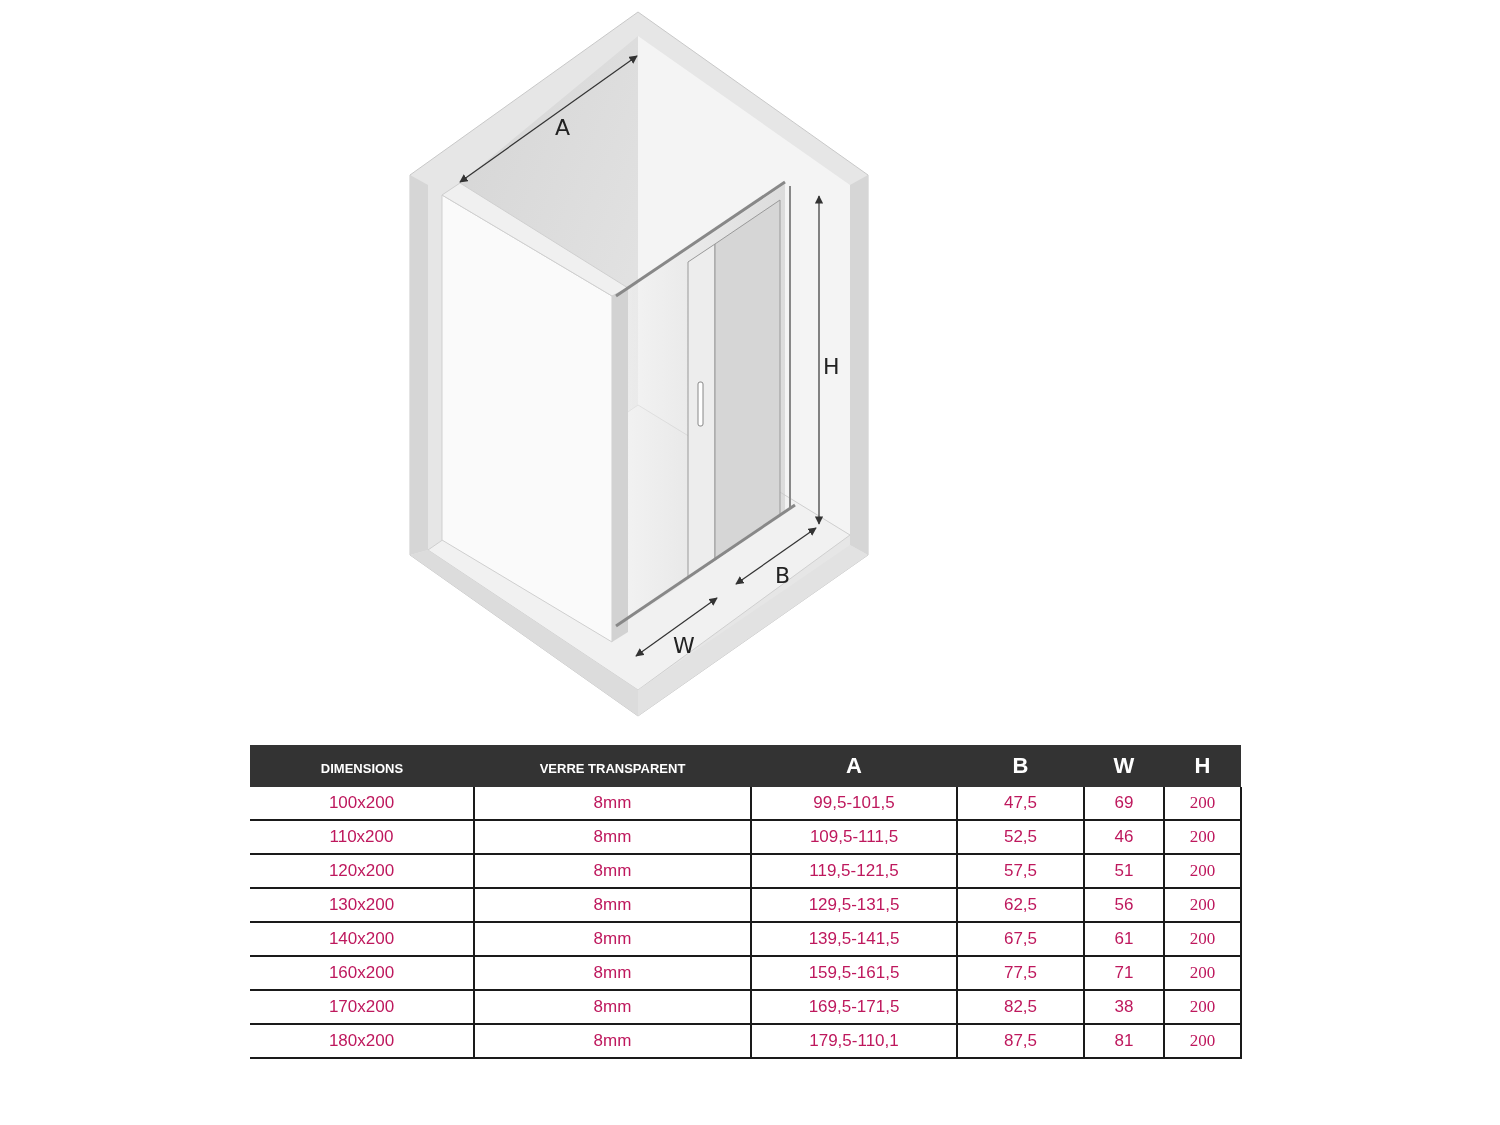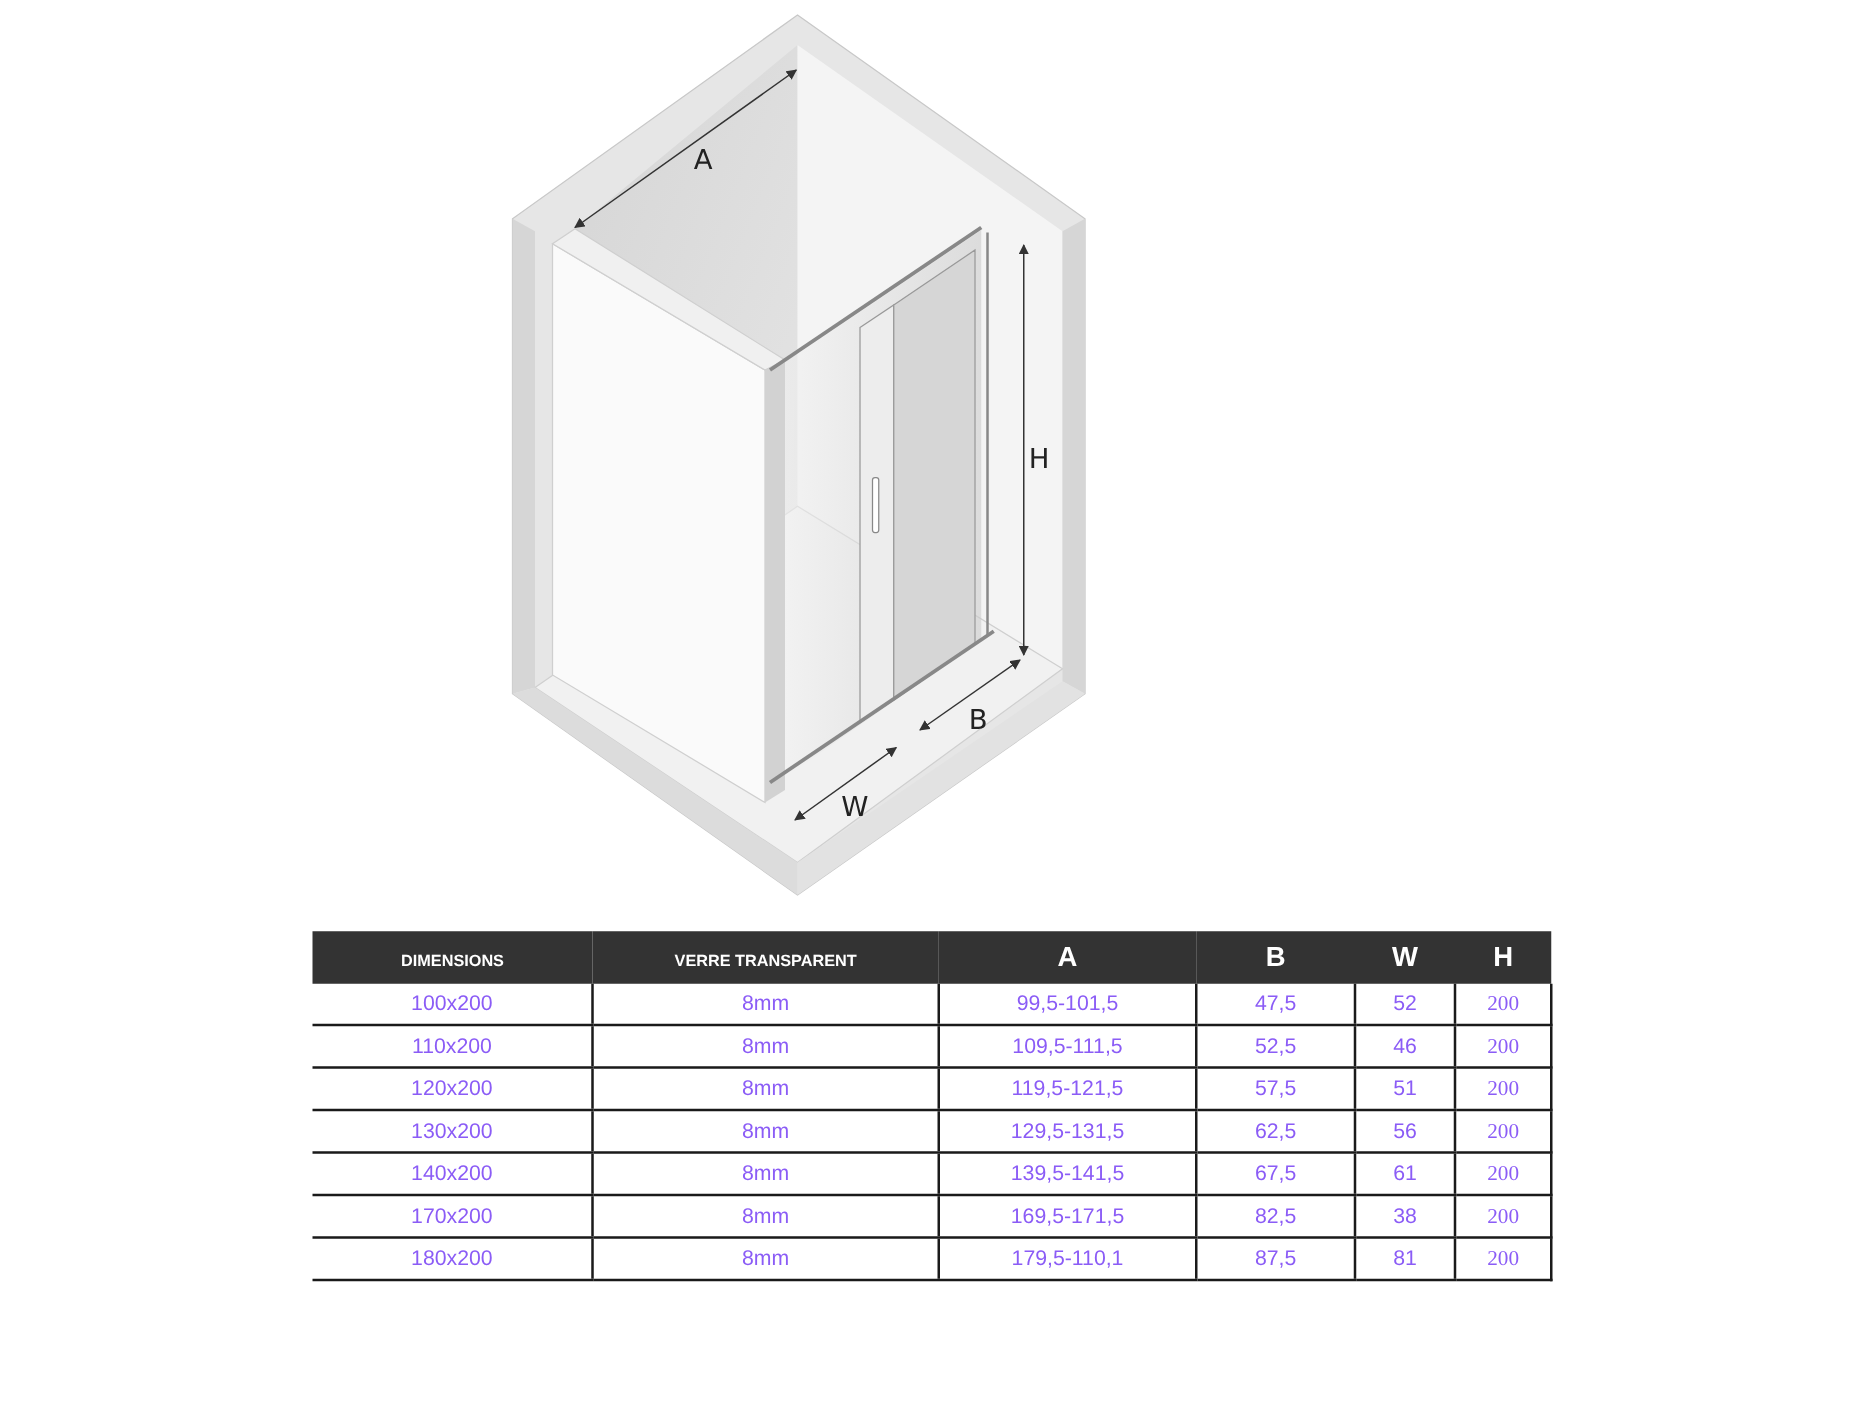--- a/index.html
+++ b/index.html
@@ -3,21 +3,21 @@
 <meta charset="utf-8">
 <style>
   html, body { margin:0; padding:0; background:#ffffff; }
   body { width:1500px; height:1125px; position:relative; overflow:hidden; font-family:"Liberation Sans", sans-serif; }
   #diagram { position:absolute; left:0; top:0; width:1500px; height:730px; }
   .dim-label { font-family:"DejaVu Sans", sans-serif; font-size:22px; fill:#222; }
   #spec-table { position:absolute; left:250px; top:745px; width:991px; border-collapse:collapse; table-layout:fixed; }
   #spec-table th { background:#333333; color:#ffffff; height:38px; padding:0; font-weight:bold; text-align:center; vertical-align:middle; }
   #spec-table th.small { font-size:13px; padding-top:4px; }
   #spec-table th.big { font-size:22px; }
-  #spec-table td { height:32px; padding:0; text-align:center; vertical-align:middle; font-size:17px; color:#8b5cf6; border-bottom:2px solid #1a1a1a; border-left:2px solid #1a1a1a; }
+  #spec-table td { height:32px; padding:0; text-align:center; vertical-align:middle; font-size:17px; color:#be185d; border-bottom:2px solid #1a1a1a; border-left:2px solid #1a1a1a; }
   #spec-table td:first-child { border-left:none; }
   #spec-table td:last-child { border-right:2px solid #1a1a1a;font-family:Liberation Serif, serif; }
 </style>
 </head>
 <body>
 
 <svg id="diagram" viewBox="0 0 1500 730" xmlns="http://www.w3.org/2000/svg">
   <defs>
     <marker id="arr" viewBox="0 0 10 10" refX="9" refY="5" markerWidth="7" markerHeight="7" orient="auto-start-reverse">
       <path d="M0,0 L10,5 L0,10 z" fill="#333"></path>
@@ -92,21 +92,21 @@
       <th class="big">W</th>
       <th class="big">H</th>
     </tr>
   </thead>
   <tbody>
     <tr>
       <td>100x200</td>
       <td>8mm</td>
       <td>99,5-101,5</td>
       <td>47,5</td>
-      <td>52</td>
+      <td>69</td>
       <td>200</td>
     </tr>
     <tr>
       <td>110x200</td>
       <td>8mm</td>
       <td>109,5-111,5</td>
       <td>52,5</td>
       <td>46</td>
       <td>200</td>
     </tr>
@@ -128,20 +128,28 @@
     </tr>
     <tr>
       <td>140x200</td>
       <td>8mm</td>
       <td>139,5-141,5</td>
       <td>67,5</td>
       <td>61</td>
       <td>200</td>
     </tr>
     <tr>
+      <td>160x200</td>
+      <td>8mm</td>
+      <td>159,5-161,5</td>
+      <td>77,5</td>
+      <td>71</td>
+      <td>200</td>
+    </tr>
+    <tr>
       <td>170x200</td>
       <td>8mm</td>
       <td>169,5-171,5</td>
       <td>82,5</td>
       <td>38</td>
       <td>200</td>
     </tr>
     <tr>
       <td>180x200</td>
       <td>8mm</td>

